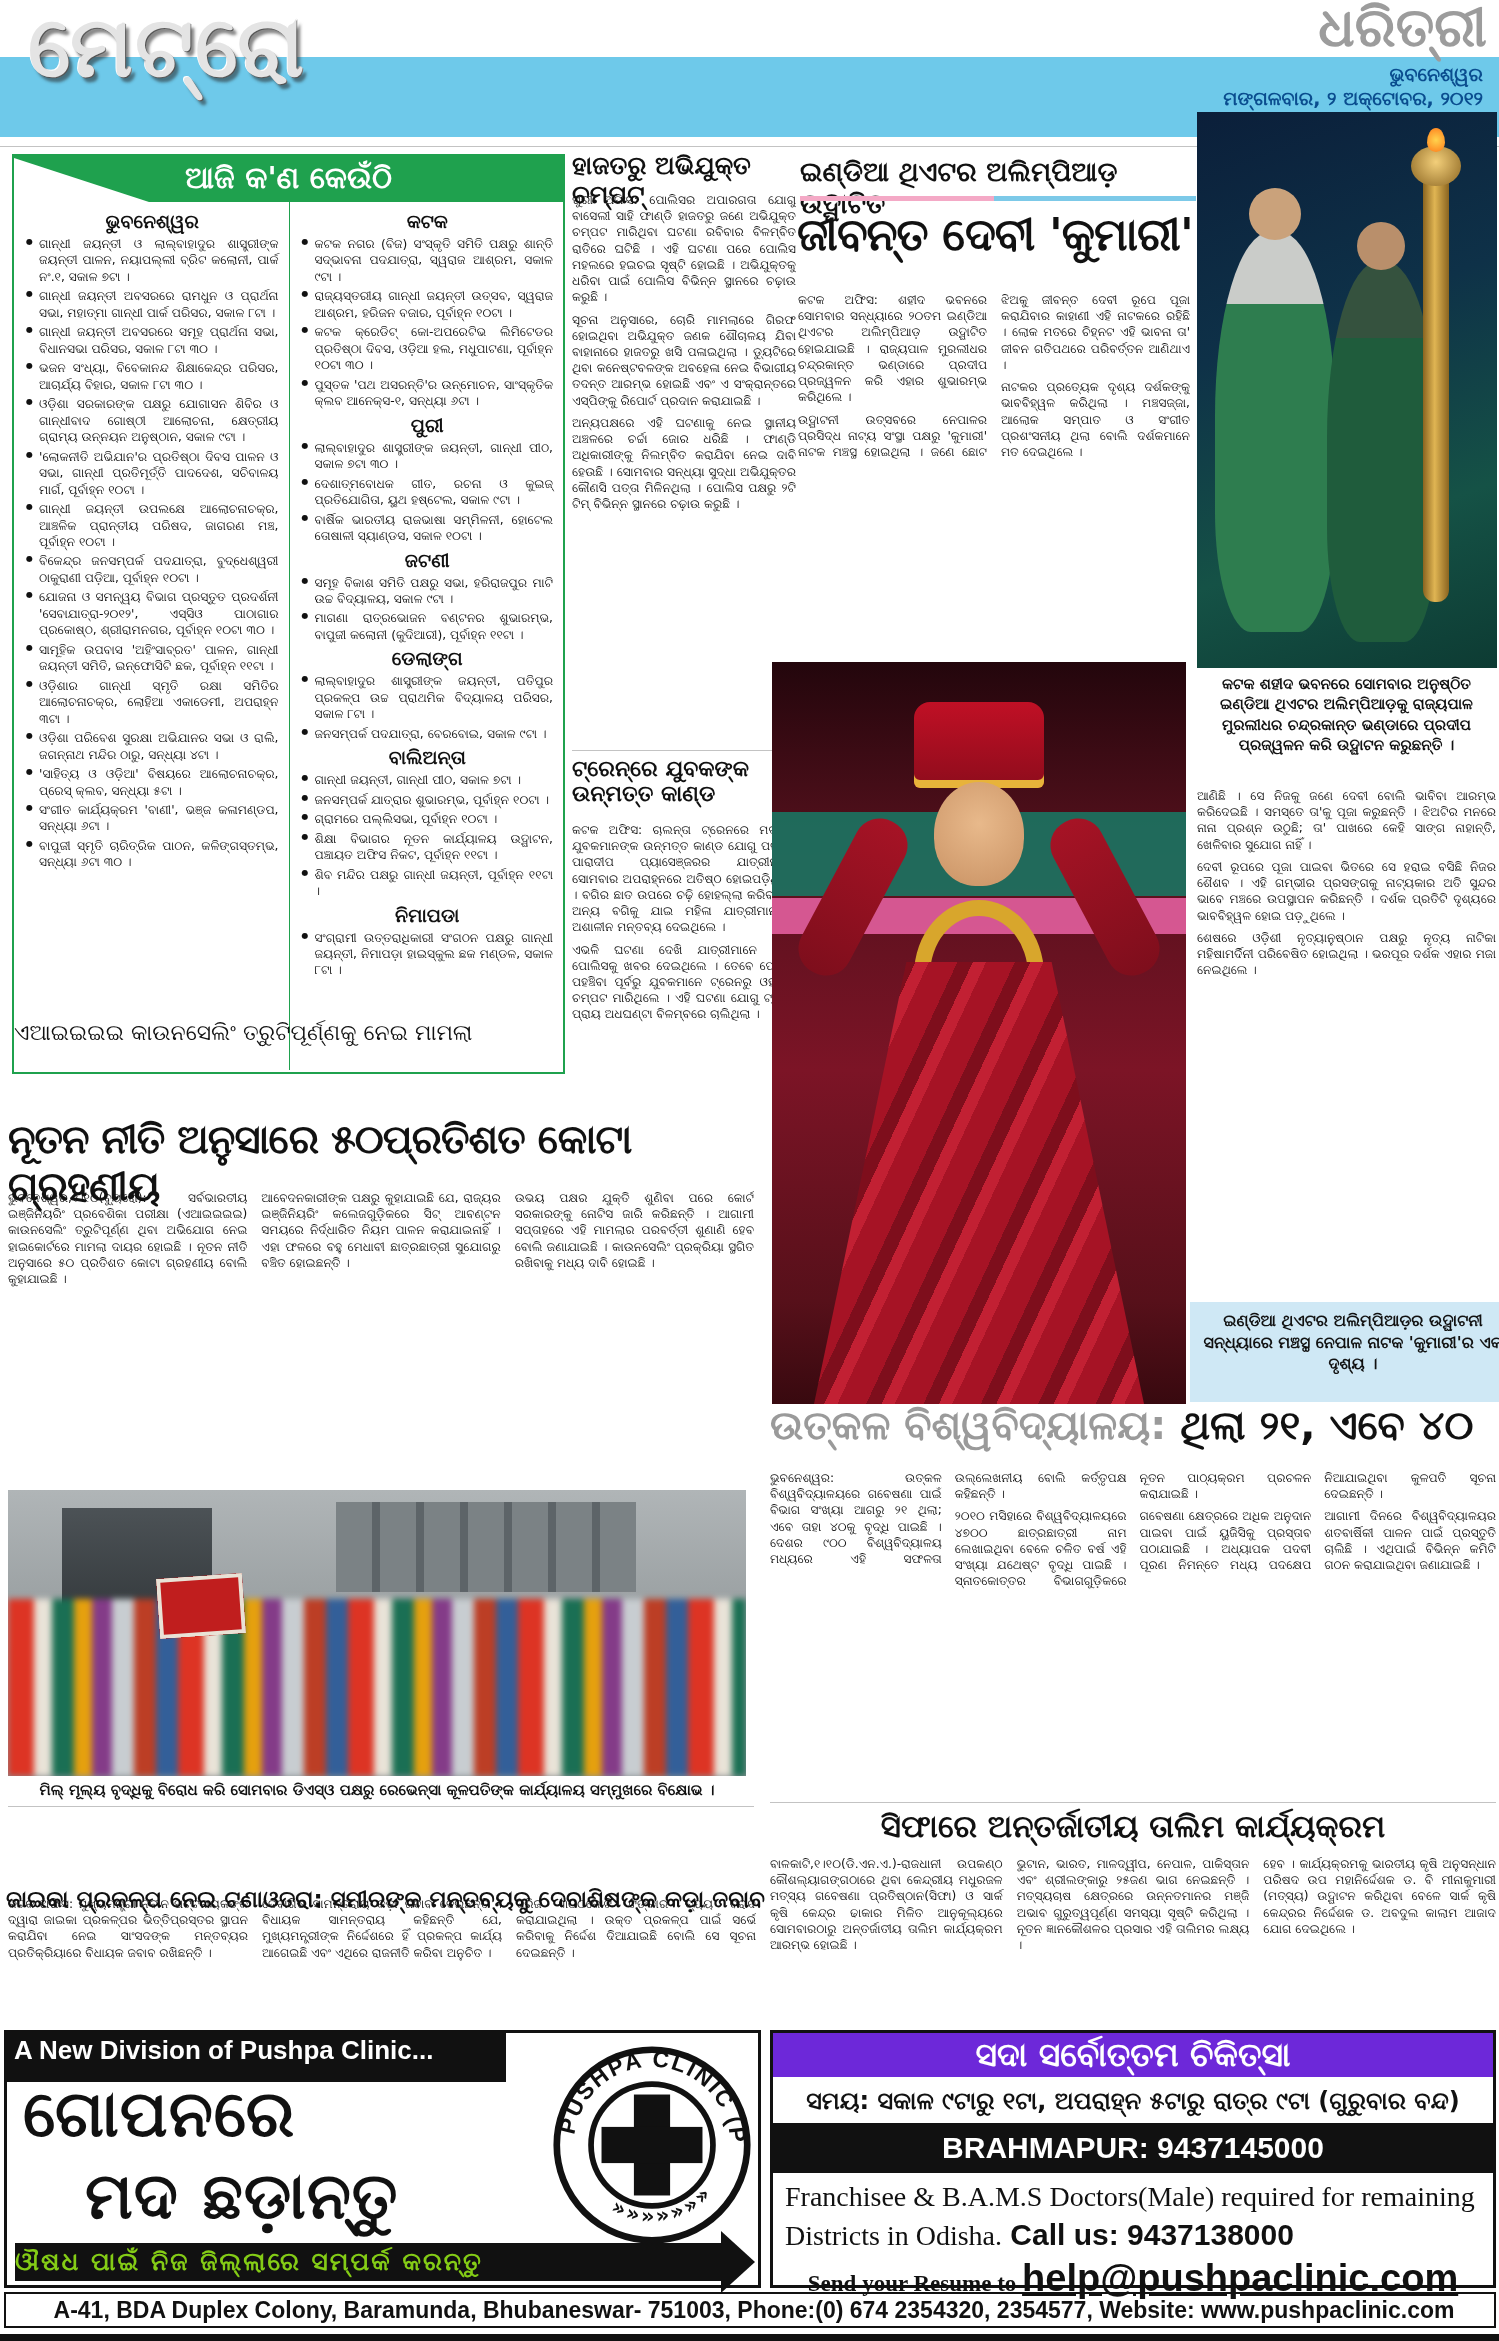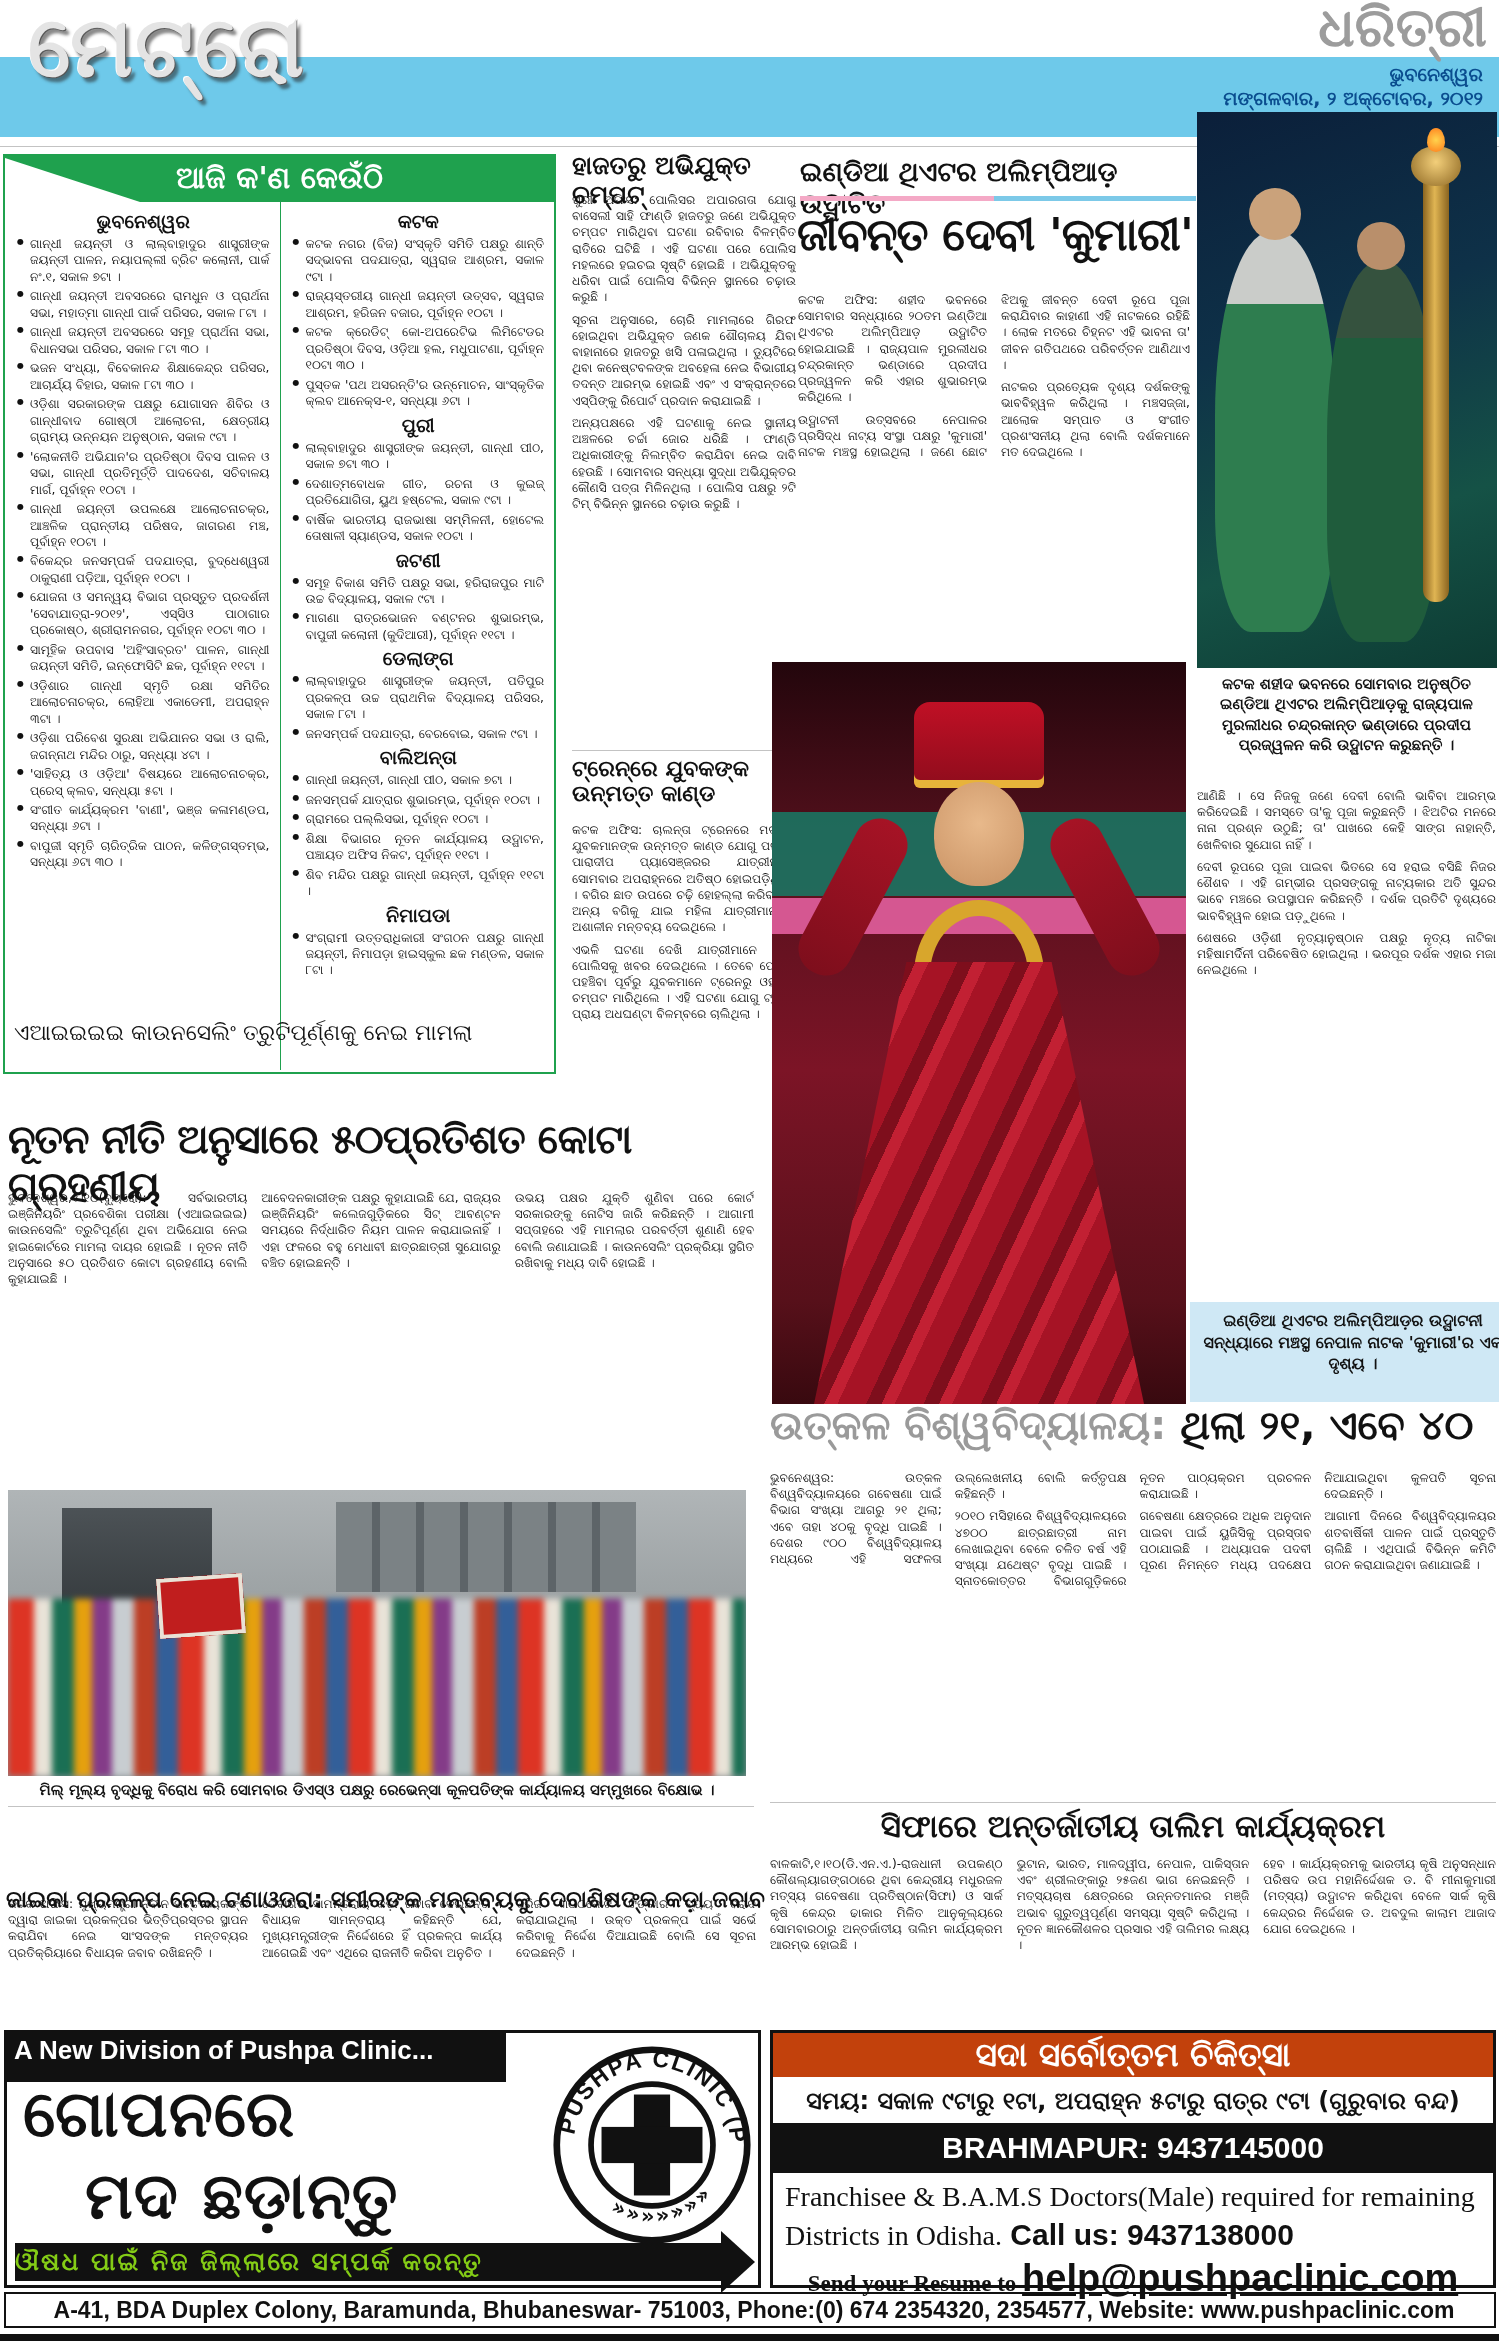--- a/index.html
+++ b/index.html
@@ -10,21 +10,21 @@
   
   .blue-band{left:0;top:57px;width:1499px;height:80px;background:#6ec9ea;}
   .metro-logo{left:28px;top:-2px;font-size:84px;font-weight:800;color:#e4e4e4;
       text-shadow:4px 5px 3px rgba(40,40,40,.55),-1px -1px 0 #fff,1px 1px 0 #888;letter-spacing:2px;}
   .paper-name{right:12px;top:-4px;font-size:54px;font-weight:800;color:#9c9c9c;}
   .dateline{right:16px;top:62px;text-align:right;color:#0a4d8f;font-weight:700;
       font-size:19px;line-height:24px;}
   .hairline{background:#c3c3c3;height:1px;}
 
   
-  .events-box{left:3px;top:154px;width:553px;height:920px;border:2px solid #1fa14e;background:#fff;box-sizing:border-box;}
+  .events-box{left:12px;top:154px;width:553px;height:920px;border:2px solid #1fa14e;background:#fff;box-sizing:border-box;}
   .ev-banner{position:relative;height:46px;background:#1fa14e;overflow:hidden;}
   .ev-banner::before{content:"";position:absolute;left:0;bottom:0;width:0;height:0;
       border-bottom:44px solid #fff;border-right:135px solid transparent;}
   .ev-title{position:absolute;left:0;right:0;top:4px;text-align:center;color:#fff;
       font-size:30px;font-weight:800;}
   .ev-body{display:flex;height:868px;}
   .ev-col{width:50%;box-sizing:border-box;padding:6px 10px 4px 12px;}
   .ev-col + .ev-col{border-left:1px solid #1fa14e;}
   .ev-head{text-align:center;font-size:19px;font-weight:800;margin:2px 0 3px;}
   .ev-list{list-style:none;margin:0 0 4px;padding:0;font-size:12.3px;line-height:1.34;text-align:justify;}
@@ -119,21 +119,21 @@
       font-family:"Liberation Sans",sans-serif;}
   .ad-big1{position:absolute;left:16px;top:44px;font-size:64px;font-weight:800;letter-spacing:1px;}
   .ad-big2{position:absolute;left:78px;top:126px;font-size:64px;font-weight:800;letter-spacing:1px;}
   .ad-logo{position:absolute;right:6px;top:12px;}
   .ad-arrow{position:absolute;left:8px;top:210px;width:706px;height:38px;background:#111;color:#84cc16;
       font-size:25px;font-weight:700;line-height:38px;text-align:left;letter-spacing:2px;}
   .ad-arrow::after{content:"";position:absolute;right:-34px;top:-12px;border-top:31px solid transparent;
       border-bottom:31px solid transparent;border-left:34px solid #111;}
 
   .ad-right{left:770px;top:2030px;width:726px;height:258px;border:3px solid #111;box-sizing:border-box;background:#fff;}
-  .ad-r-band1{height:44px;background:#c2410c;color:#fff;text-align:center;font-size:33px;font-weight:800;line-height:44px;}
+  .ad-r-band1{height:44px;background:#6d28d9;color:#fff;text-align:center;font-size:33px;font-weight:800;line-height:44px;}
   .ad-r-time{height:46px;text-align:center;font-size:24px;font-weight:800;line-height:48px;}
   .ad-r-band2{height:50px;background:#111;color:#fff;display:flex;justify-content:space-around;align-items:center;
       font-size:30px;font-weight:800;font-family:"Liberation Sans",sans-serif;}
   .ad-r-franchise{padding:6px 12px 0;font-family:"Liberation Serif",serif;font-size:28px;line-height:1.3;}
   .ad-call{font-family:"Liberation Sans",sans-serif;font-weight:800;font-size:30px;}
   .ad-r-resume{padding:2px 12px;text-align:center;font-family:"Liberation Serif",serif;font-size:23px;font-weight:700;}
   .ad-email{font-family:"Liberation Sans",sans-serif;font-size:38px;font-weight:800;text-decoration:underline;}
   .ad-address{left:4px;top:2292px;width:1492px;height:36px;border:2px solid #111;box-sizing:border-box;
       text-align:center;font-size:23px;font-weight:600;line-height:32px;font-family:"Liberation Sans",sans-serif;padding-left:8px;}
   .bottom-rule{left:0;top:2334px;width:1499px;height:7px;background:#111;}

